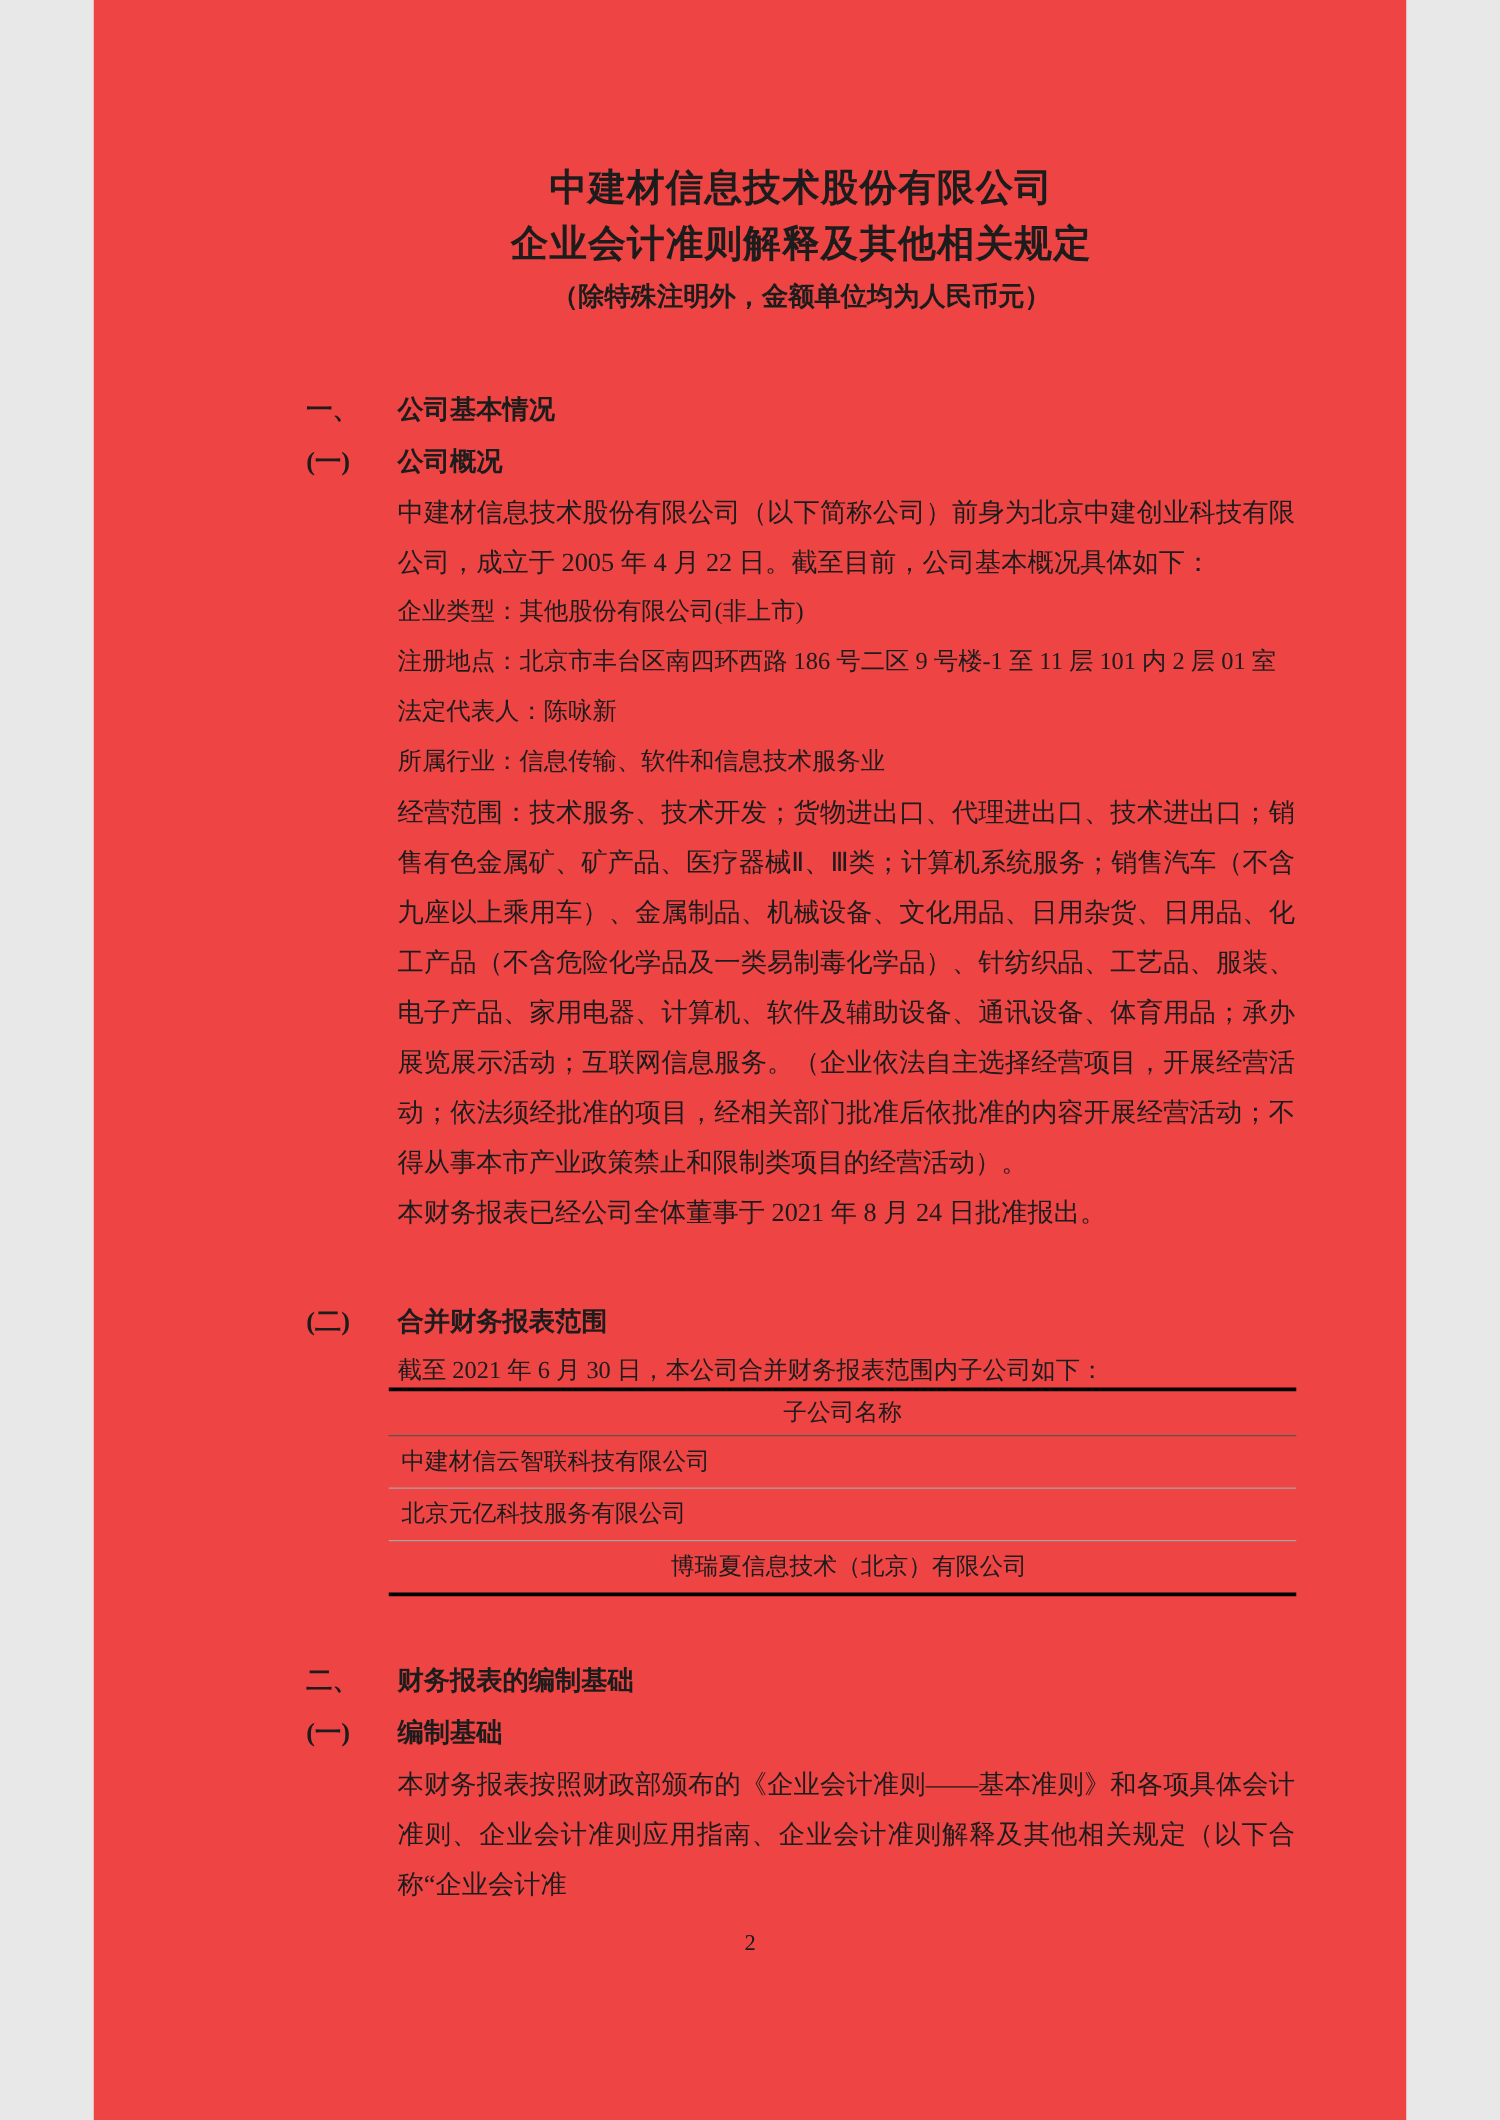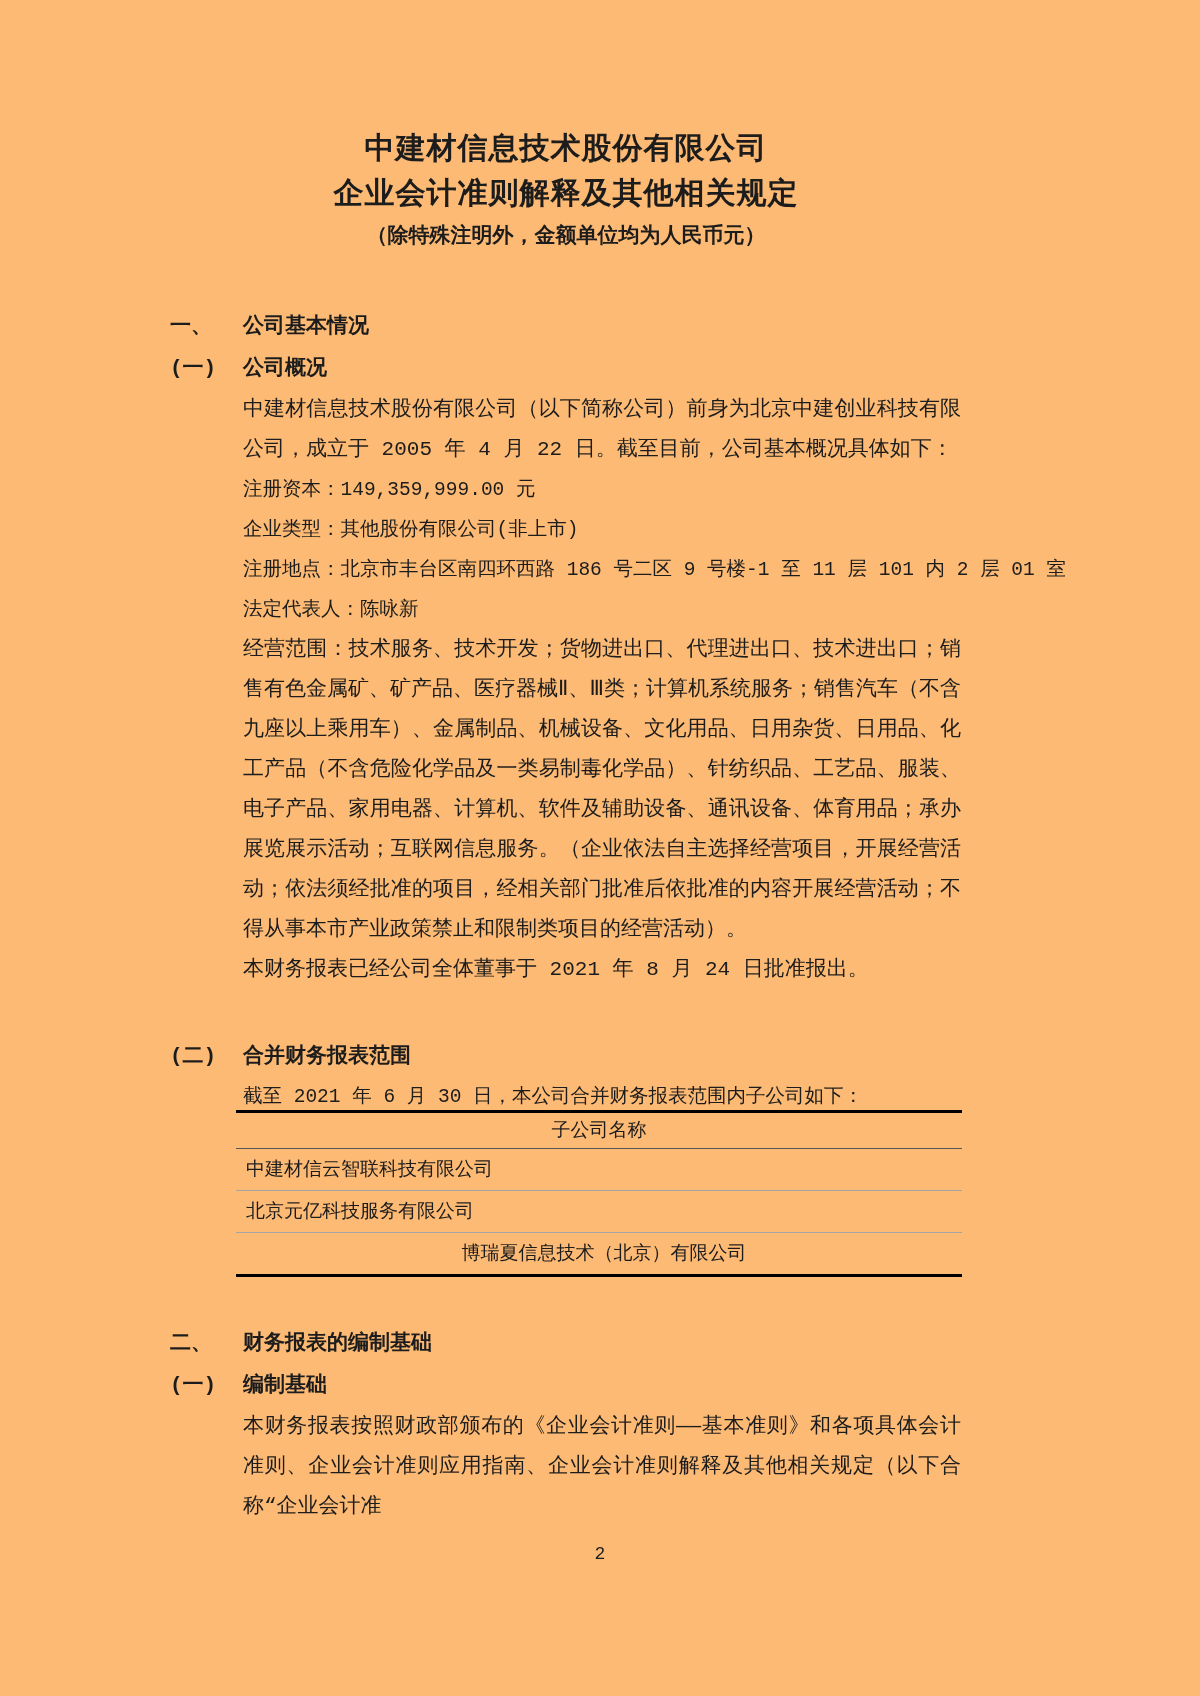--- a/index.html
+++ b/index.html
@@ -2,25 +2,25 @@
 <html><head>
 <meta charset="utf-8">
 <style>
   html, body {
     margin: 0;
     padding: 0;
     background: #e8e8e8;
   }
   .page {
     position: relative;
-    width: 1200px;
+    width: 1050px;
     height: 1696px;
     margin: 0 auto;
-    background: #fdba74;
-    font-family: Liberation Mono, monospace;
+    background: #ef4444;
+    font-family: Liberation Serif, serif;
     color: #1c1c1c;
     overflow: hidden;
   }
   .content {
     position: absolute;
     left: 170px;
     top: 0;
     width: 792px;
   }
   .doc-title {
@@ -117,24 +117,24 @@
       <div class="h-text">公司基本情况</div>
     </div>
 
     <div class="h-row">
       <div class="h-num">(一)</div>
       <div class="h-text">公司概况</div>
     </div>
 
     <div class="body-block">
       <div class="para">中建材信息技术股份有限公司（以下简称公司）前身为北京中建创业科技有限公司，成立于 2005 年 4 月 22 日。截至目前，公司基本概况具体如下：</div>
-      <div class="field-line">注册资本：149,359,999.00 元</div>
       <div class="field-line">企业类型：其他股份有限公司(非上市)</div>
       <div class="field-line">注册地点：北京市丰台区南四环西路 186 号二区 9 号楼-1 至 11 层 101 内 2 层 01 室</div>
       <div class="field-line">法定代表人：陈咏新</div>
+      <div class="field-line">所属行业：信息传输、软件和信息技术服务业</div>
       <div class="para">经营范围：技术服务、技术开发；货物进出口、代理进出口、技术进出口；销售有色金属矿、矿产品、医疗器械Ⅱ、Ⅲ类；计算机系统服务；销售汽车（不含九座以上乘用车）、金属制品、机械设备、文化用品、日用杂货、日用品、化工产品（不含危险化学品及一类易制毒化学品）、针纺织品、工艺品、服装、电子产品、家用电器、计算机、软件及辅助设备、通讯设备、体育用品；承办展览展示活动；互联网信息服务。（企业依法自主选择经营项目，开展经营活动；依法须经批准的项目，经相关部门批准后依批准的内容开展经营活动；不得从事本市产业政策禁止和限制类项目的经营活动）。</div>
       <div class="para">本财务报表已经公司全体董事于 2021 年 8 月 24 日批准报出。</div>
     </div>
 
     <div class="h-row sec2">
       <div class="h-num">(二)</div>
       <div class="h-text">合并财务报表范围</div>
     </div>
 
     <div class="body-block">

